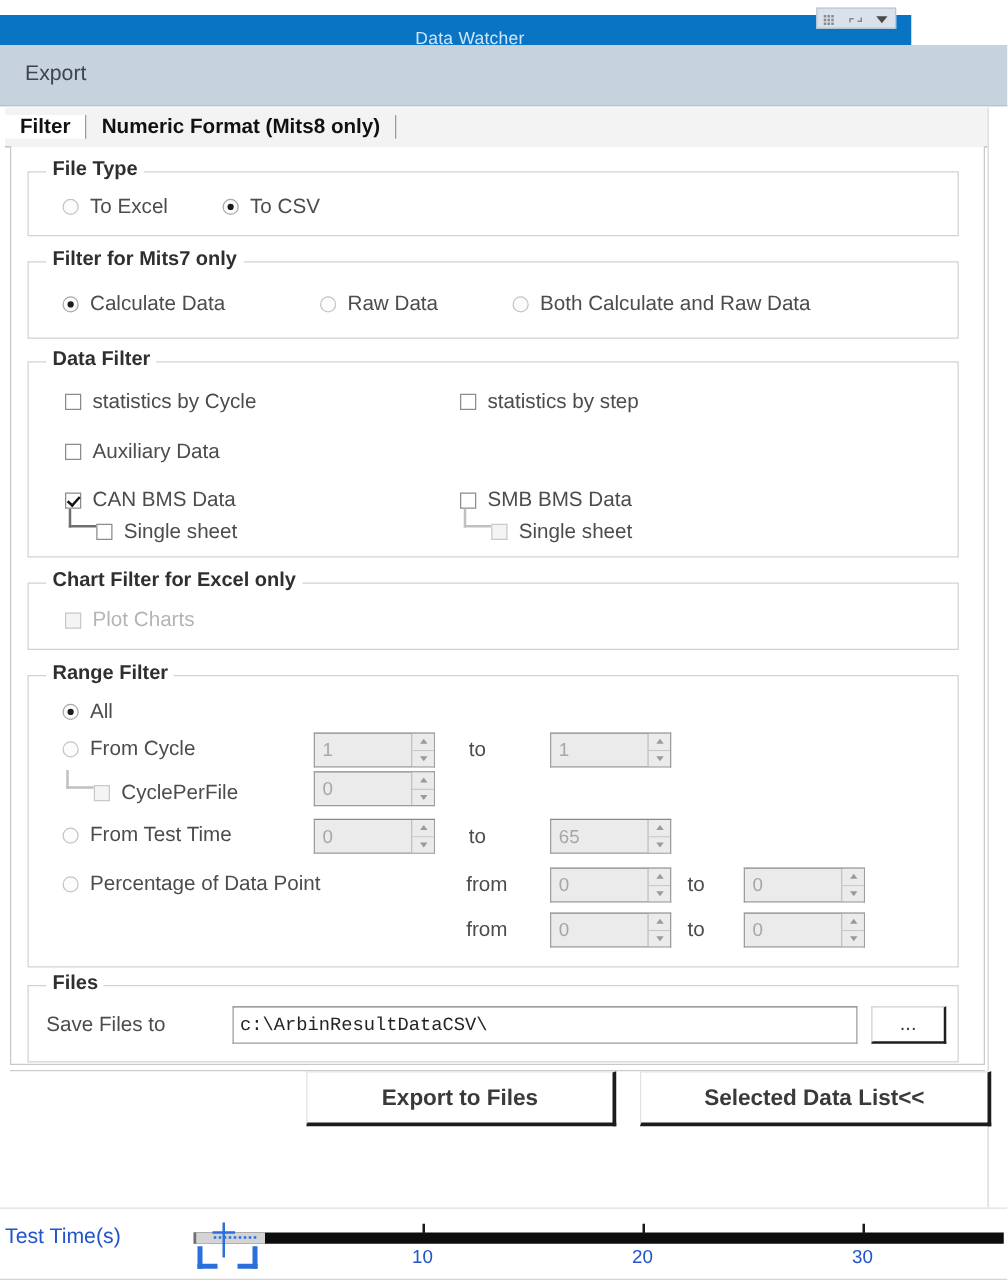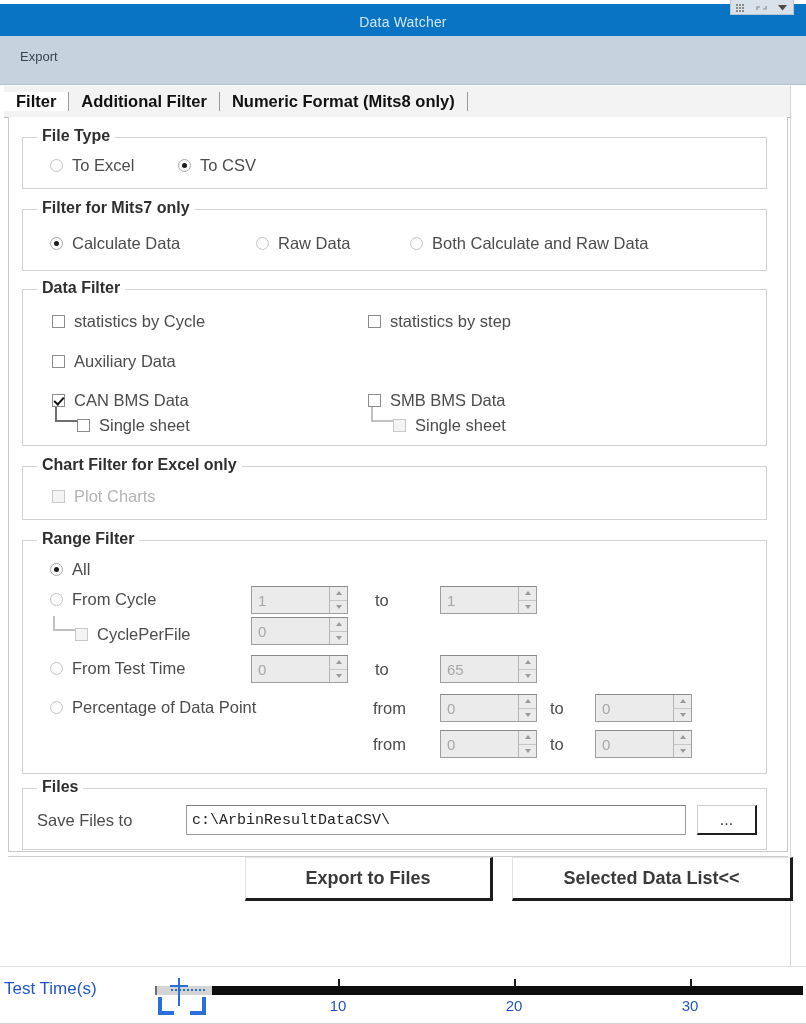--- a/index.html
+++ b/index.html
@@ -10,24 +10,24 @@
     overflow: hidden;
   }
   #app {
     position: relative;
     width: 806px; height: 1024px;
     background: #ffffff;
   }
 
   
   .titlebar {
-    position: absolute; left: 0; top: 4px;
-    width: 806px; height: 36px;
+    position: absolute; left: 0; top: 12px;
+    width: 706px; height: 36px;
     background: #0a74c4;
-    display: flex; align-items: center; justify-content: center;
+    display: flex; align-items: center; justify-content: center; padding-left: 23px;
   }
   .titlebar-text {
     color: #cfe6f7;
     font-size: 14px;
     letter-spacing: .2px;
   }
   .qat {
     position: absolute; right: 12px; top: -6px;
     width: 64px; height: 17px;
     background: #d9e2ea;
@@ -41,21 +41,21 @@
   
   .menubar {
     position: absolute; left: 0; top: 36px;
     width: 806px; height: 49px;
     background: #c6d2de;
     border-bottom: 1px solid #b4c1ce;
     box-sizing: border-box;
   }
   .menu-item {
     position: absolute; left: 20px; top: 13px;
-    font-size: 13px; color: #3b4550;
+    font-size: 17px; color: #3b4550;
   }
 
   
   .tabstrip {
     position: absolute; left: 4px; top: 86px;
     width: 798px; height: 32px;
     background: #f3f3f3;
     border-bottom: 1px solid #b9b9b9;
     display: flex; align-items: center;
     box-sizing: border-box;
@@ -332,21 +332,20 @@
       </svg>
     </div>
   </div>
 
   <div class="menubar">
     <div class="menu-item">Export</div>
   </div>
 
   <div class="tabstrip">
     <div class="tab active">Filter</div>
-    <div class="tab">Additional Filter</div>
     <div class="tab">Numeric Format (Mits8 only)</div>
     <div class="tab-spacer"></div>
   </div>
 
   <div class="right-rail"></div>
 
   <div class="tabpage">
 
     <div class="group" style="left:13px; top:20px; width:745px; height:52px;">
       <div class="group-title">File Type</div>

